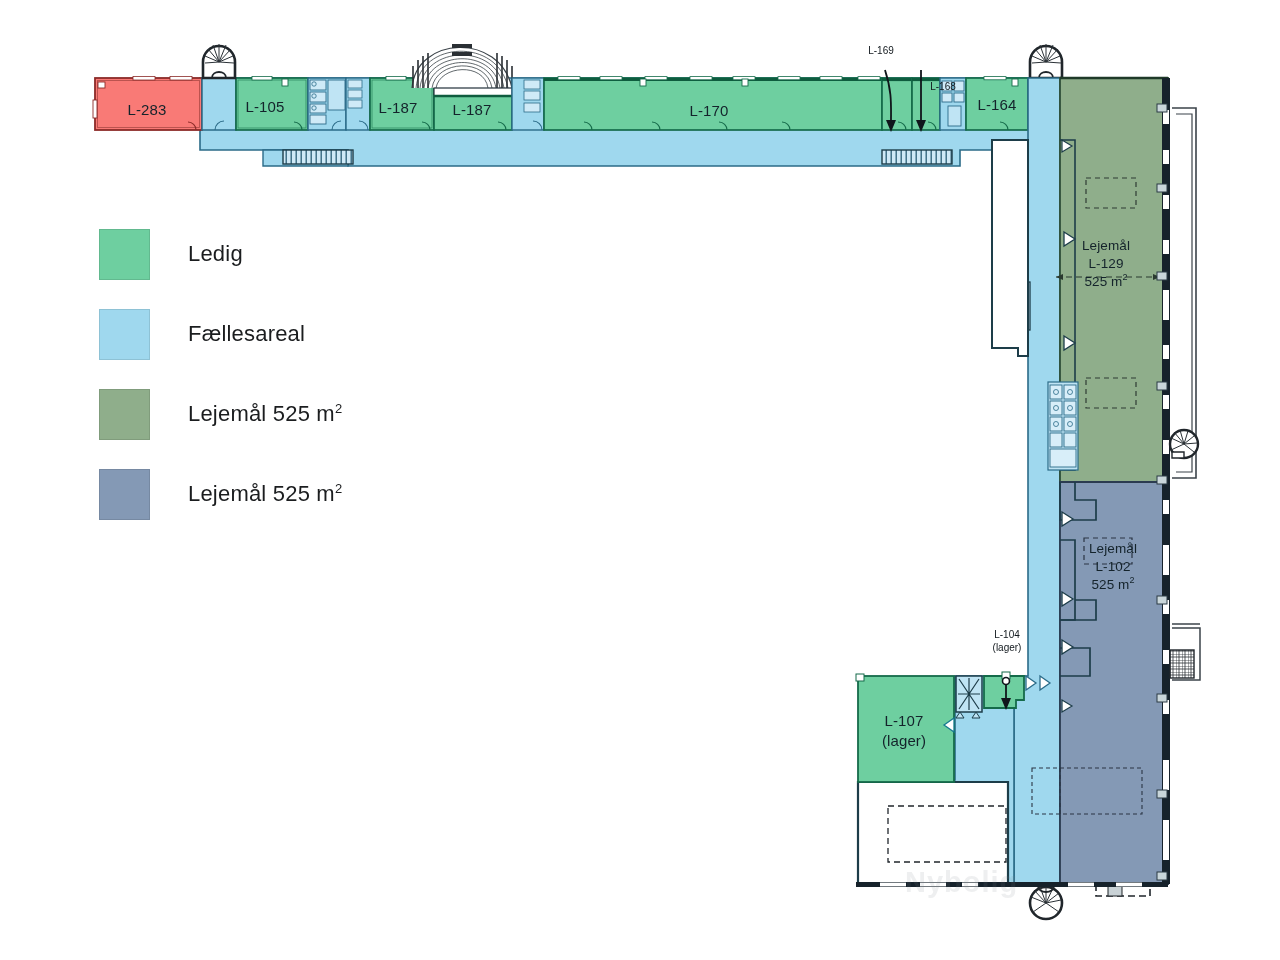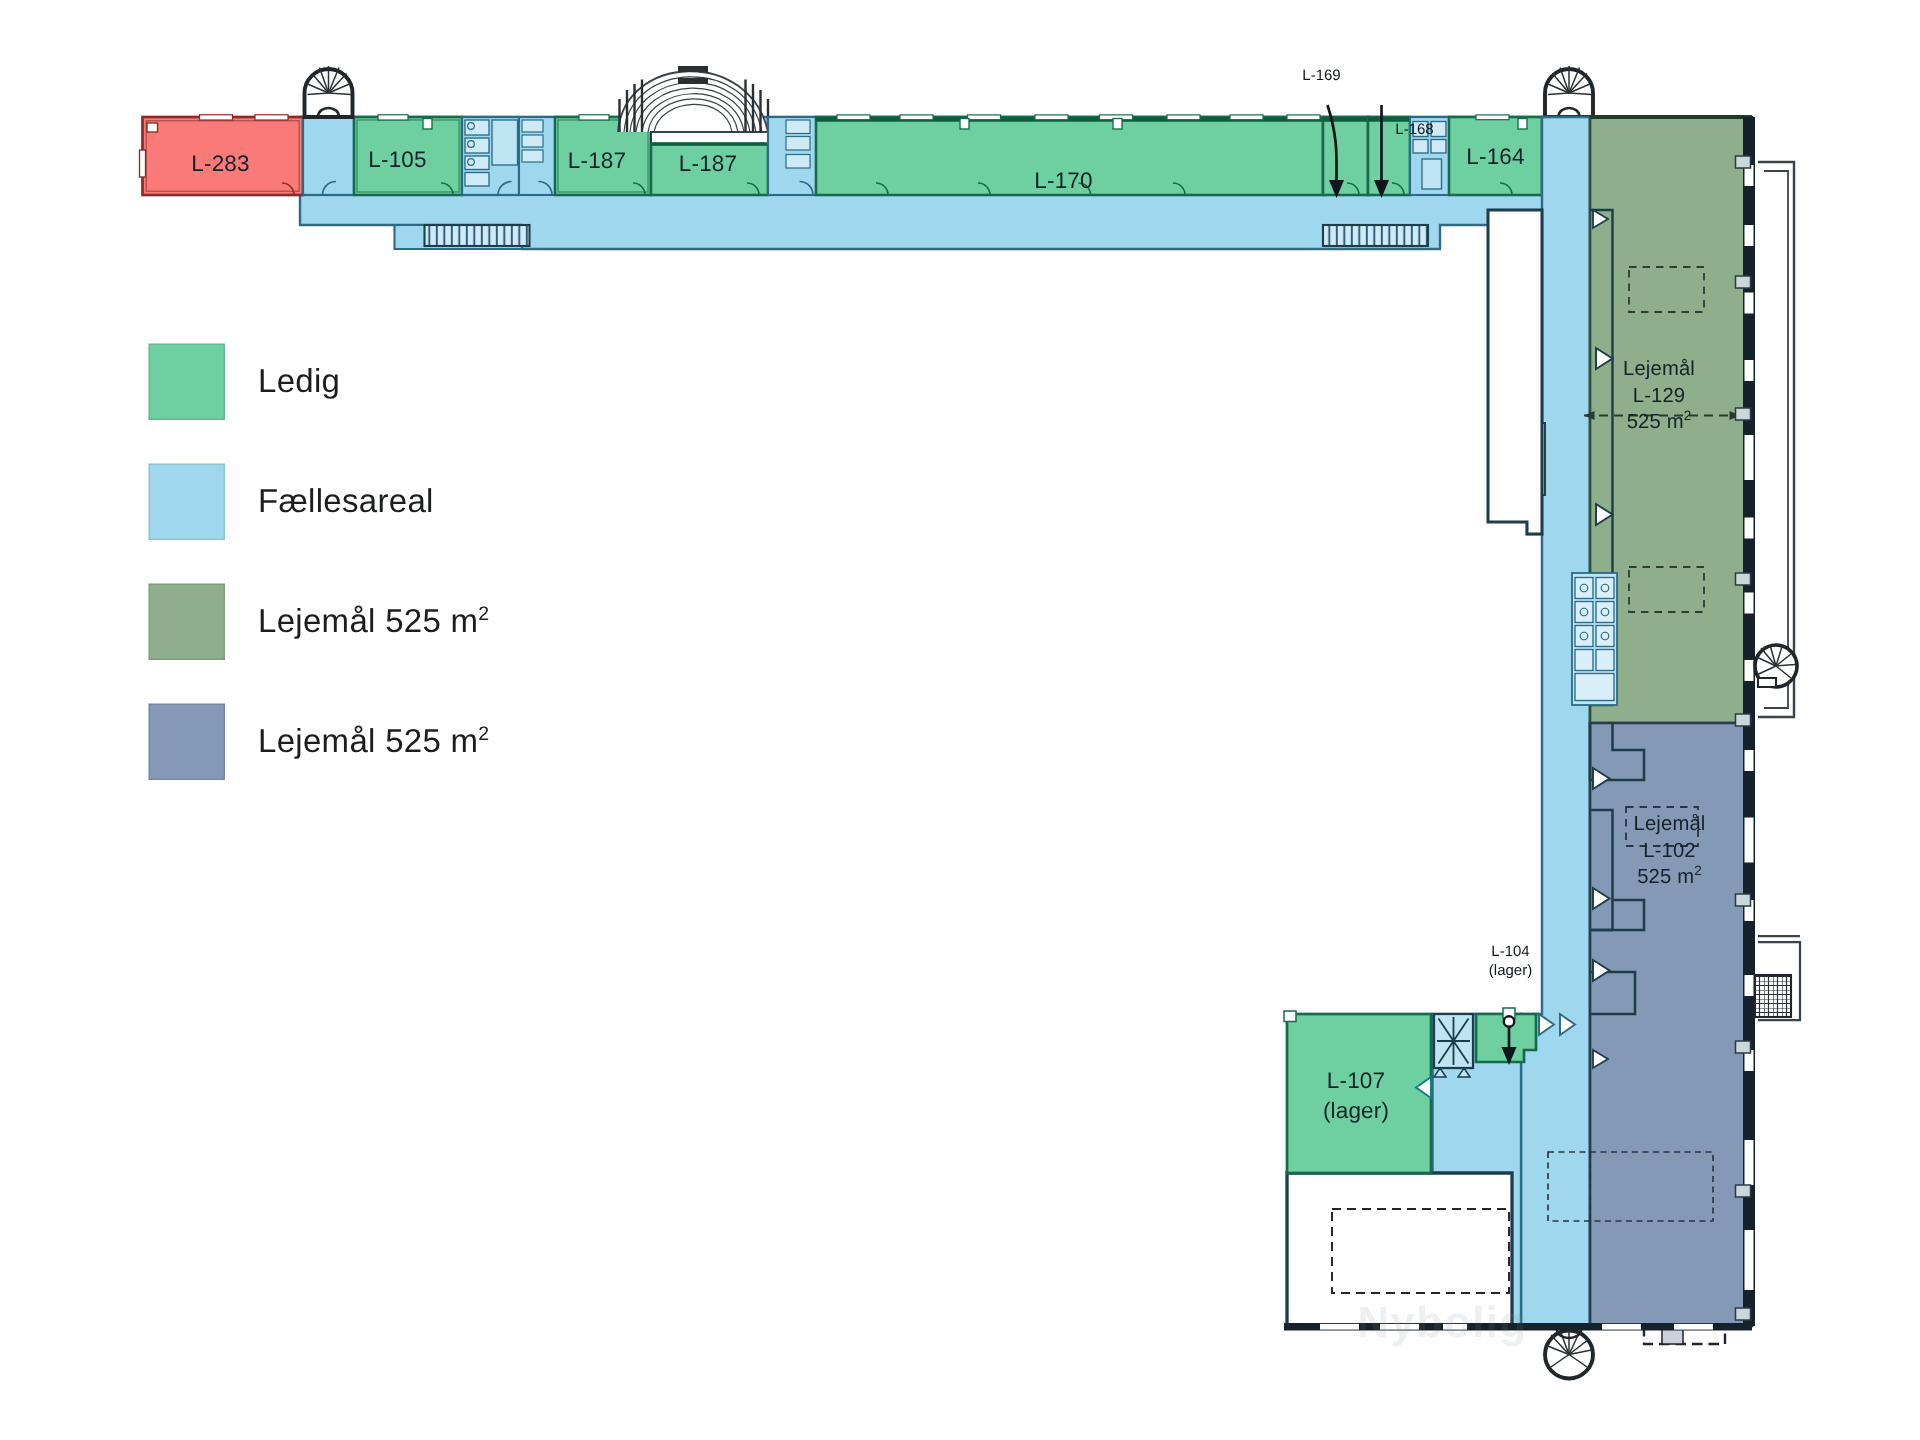--- a/index.html
+++ b/index.html
@@ -11,21 +11,21 @@
     position:relative;
   }
   #stage{position:absolute;left:0;top:0;width:1280px;height:960px;}
   svg#plan{position:absolute;left:0;top:0;width:1280px;height:960px;display:block;}
 
   
   #legend{
     position:absolute;left:99px;top:214px;width:340px;
   }
   .legend-row{
-    display:flex;align-items:center;height:80px;
+    display:flex;align-items:center;height:80px;gap:16px;
   }
   .legend-swatch{
     width:51px;height:51px;flex:0 0 51px;
     border:1px solid rgba(0,0,0,.10);
     box-sizing:border-box;
   }
   .legend-label{
     margin-left:22px;
     font-size:22px;
     color:#1b1d1f;
@@ -488,21 +488,21 @@
     <div class="legend-row">
       <div class="legend-swatch" style="background:#8499B5"></div>
       <div class="legend-label"><span>Lejemål 525 m</span><sup>2</sup></div>
     </div>
   </div>
 
   <div class="room-label" style="left:107px;top:101px;width:80px;">L-283</div>
   <div class="room-label" style="left:225px;top:98px;width:80px;">L-105</div>
   <div class="room-label" style="left:358px;top:99px;width:80px;">L-187</div>
   <div class="room-label" style="left:432px;top:101px;width:80px;">L-187</div>
-  <div class="room-label" style="left:669px;top:112px;width:80px;">L-170</div>
+  <div class="room-label" style="left:669px;top:102px;width:80px;">L-170</div>
   <div class="room-label" style="left:957px;top:96px;width:80px;">L-164</div>
 
   <div class="room-label two-line" style="left:864px;top:711px;width:80px;">
     <div>L-107</div>
     <div>(lager)</div>
   </div>
 
   <div class="room-label small two-line" style="left:1066px;top:237px;width:80px;">
     <div>Lejemål</div>
     <div>L-129</div>

